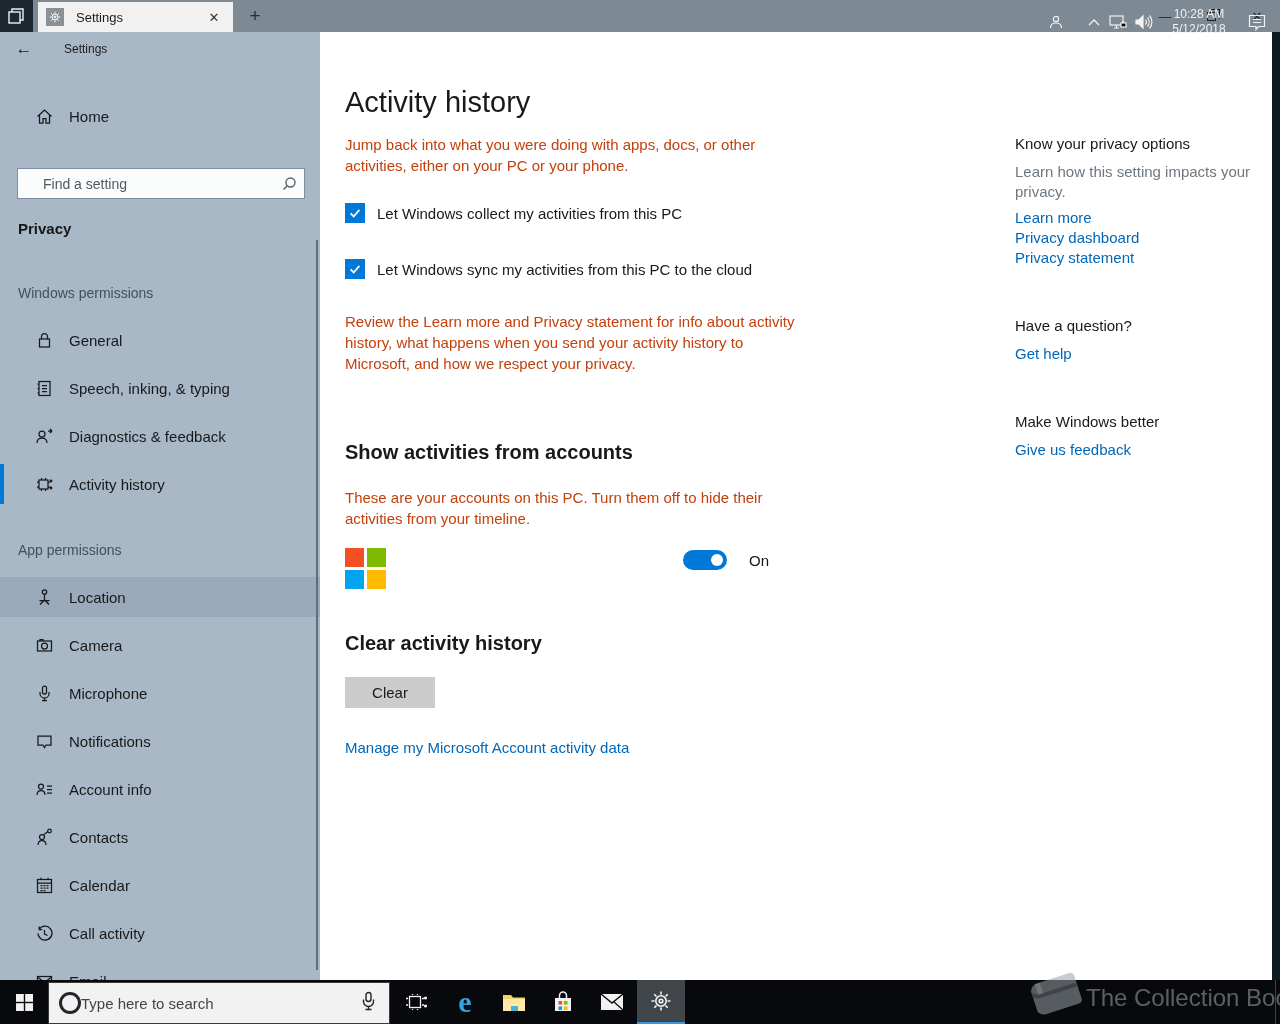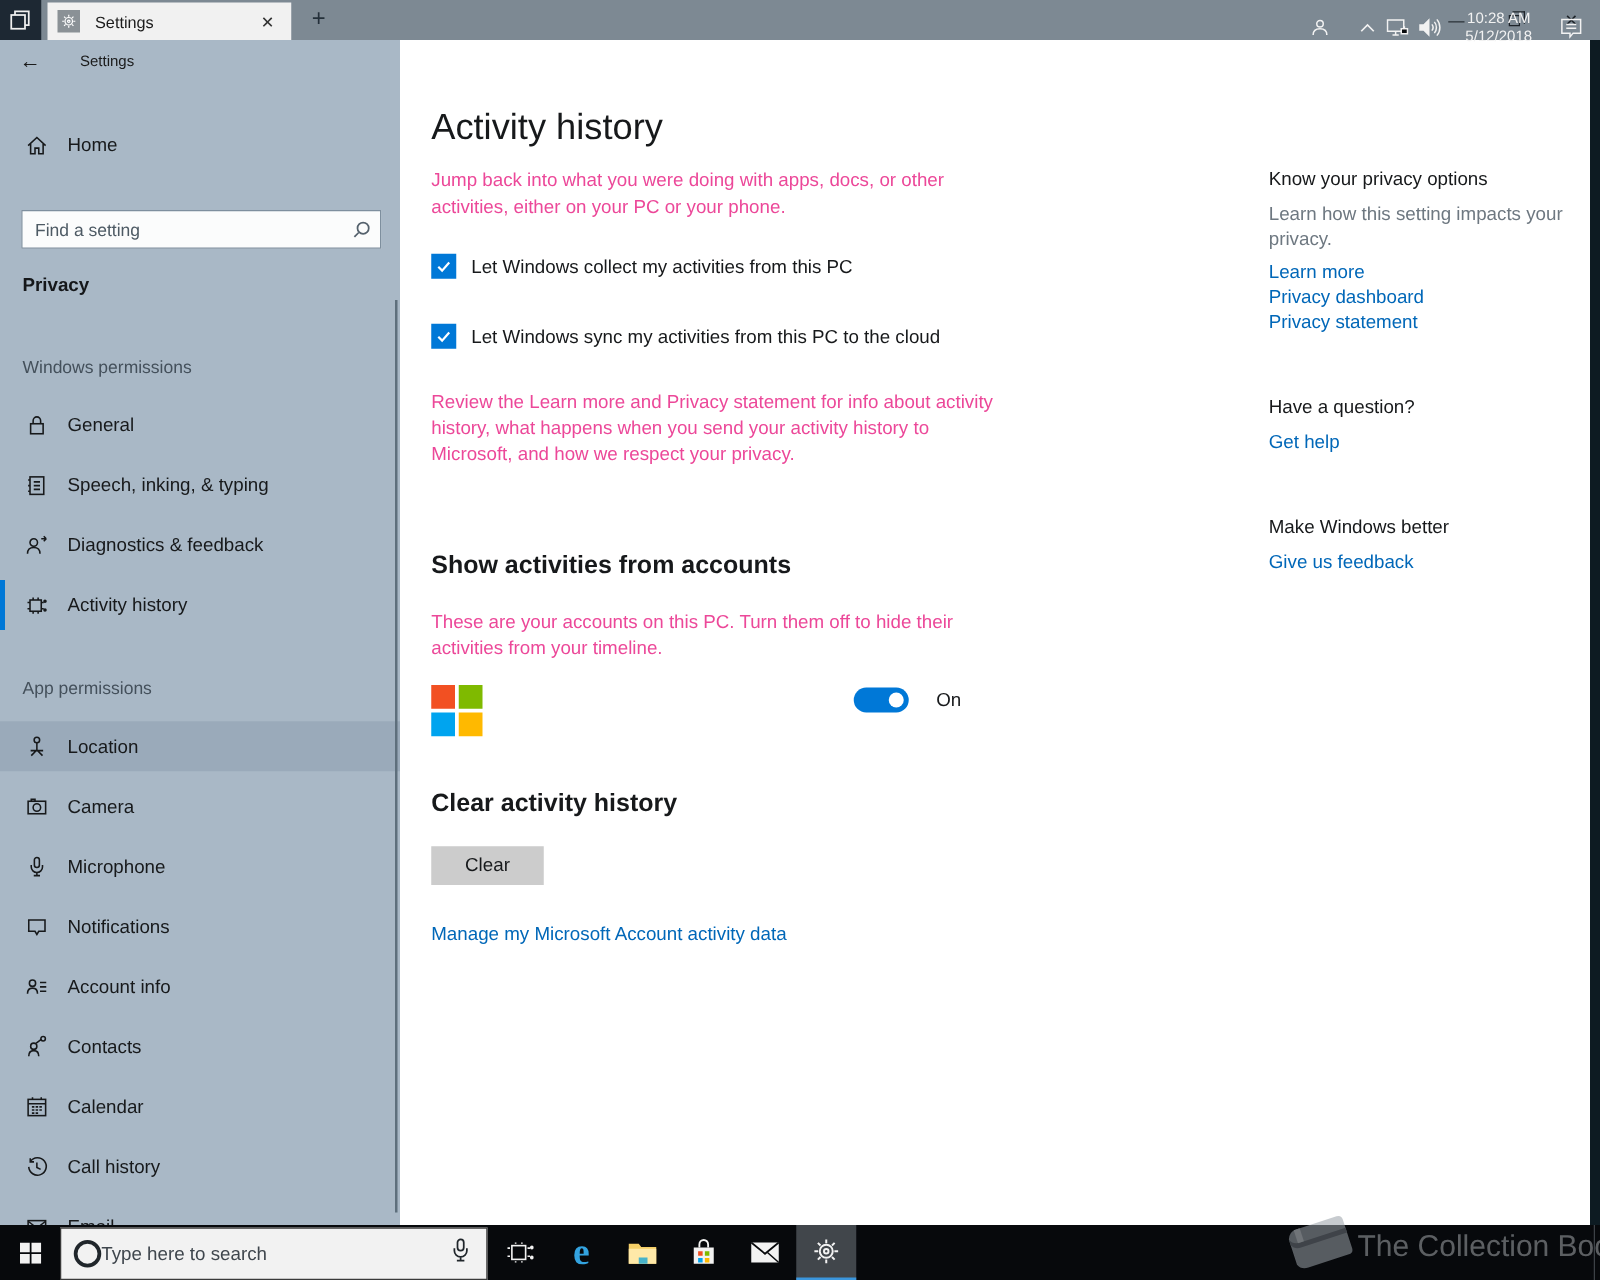--- a/index.html
+++ b/index.html
@@ -23,39 +23,39 @@
   
   #app { position:absolute; top:32px; left:0; width:1280px; height:948px; background:#ffffff; }
   #sidebar { position:absolute; top:0; left:0; width:320px; height:948px; background:#a9b8c6; }
   #sb-scrollbar { position:absolute; top:208px; left:316px; width:2px; height:730px; background:#5e6f7c; }
   #right-strip { position:absolute; top:0; right:0; width:8px; height:948px; background:#0d1b22; }
 
   #app-header { position:absolute; top:0; left:0; height:34px; display:flex; align-items:center; }
   #back-arrow { width:48px; text-align:center; font-size:17px; color:#1b1b1b; }
   #app-header-title { font-size:12px; color:#1b1b1b; margin-left:16px; }
 
-  .sb-row { position:absolute; left:0; width:320px; height:40px; display:flex; align-items:center; padding-left:20px; font-size:15px; gap:15px; }
+  .sb-row { position:absolute; left:0; width:320px; height:40px; display:flex; align-items:center; padding-left:35px; font-size:15px; gap:15px; }
   .sb-row.hovered { background:#9aaaba; }
   .sel-bar { position:absolute; left:0; top:0; width:4px; height:40px; background:#0078d7; }
   .icn { width:19px; height:19px; display:flex; align-items:center; justify-content:center; flex:none; }
   .icn svg { width:19px; height:19px; stroke:#17191b; fill:none; stroke-width:1.25; }
   .sb-label { color:#17191b; }
   .sb-section { position:absolute; left:18px; font-size:14px; color:#44505b; }
   #sb-privacy-title { position:absolute; left:18px; top:188px; font-size:15px; font-weight:bold; color:#15171a; }
 
-  #find-box { position:absolute; left:17px; top:136px; width:288px; height:31px; background:#fbfcfc; border:1px solid #7e8f9e; display:flex; align-items:center; }
+  #find-box { position:absolute; left:17px; top:136px; width:288px; height:31px; background:#fbfcfc; border:1px solid #7e8f9e; display:flex; align-items:center;padding-left:15px; }
   #find-input { flex:1; border:none; outline:none; background:transparent; font-family:"Liberation Sans",sans-serif; font-size:14px; color:#3c4750; padding-left:10px; }
   #find-input::placeholder { color:#4d5a64; opacity:1; }
   #find-mag { width:30px; display:flex; align-items:center; justify-content:center; }
   #find-mag svg { width:15px; height:15px; stroke:#55626d; fill:none; stroke-width:1.4; }
 
   
   #main { position:absolute; top:0; left:320px; width:952px; height:948px; background:#fff; }
   #main-title { position:absolute; left:25px; top:54px; font-size:29px; font-weight:300; color:#17191b; letter-spacing:0; }
-  .para { position:absolute; font-size:15px; line-height:21px; color:#ec4899; }
+  .para { position:absolute; font-size:15px; line-height:21px; color:#c2410c; }
   #intro { left:25px; top:102px; width:428px; }
   #review { left:25px; top:279px; width:460px; }
   .chk-row { position:absolute; left:25px; display:flex; align-items:center; gap:12px; }
   .chk-box { width:20px; height:20px; background:#0078d7; display:flex; align-items:center; justify-content:center; flex:none; }
   .chk-box svg { width:14px; height:14px; stroke:#fff; stroke-width:2; fill:none; }
   .chk-label { font-size:15px; color:#17191b; }
   .sect-title { position:absolute; left:25px; font-size:20px; color:#17191b; }
   #accounts-title { top:409px; }
   #accounts-desc { left:25px; top:455px; width:430px; }
   #ms-logo { position:absolute; left:25px; top:516px; width:41px; height:41px; }
@@ -280,21 +280,21 @@
         <span class="sb-label">Calendar</span>
       </div>
 
       <div class="sb-row" style="top:881px">
         <span class="icn">
           <svg viewBox="0 0 19 19">
               <path d="M4.2 5.2 A7 7 0 1 1 3 9.5 M4.2 2.5 v3 h3"></path>
               <path d="M9.5 6 v4 l3 1.5"></path>
             </svg>
         </span>
-        <span class="sb-label">Call history</span>
+        <span class="sb-label">Call activity</span>
       </div>
 
       <div class="sb-row" style="top:929px">
         <span class="icn">
           <svg viewBox="0 0 19 19">
               <rect x="2.5" y="4.5" width="14" height="10"></rect>
               <path d="M2.5 5 L9.5 10.5 L16.5 5"></path>
             </svg>
         </span>
         <span class="sb-label">Email</span>

